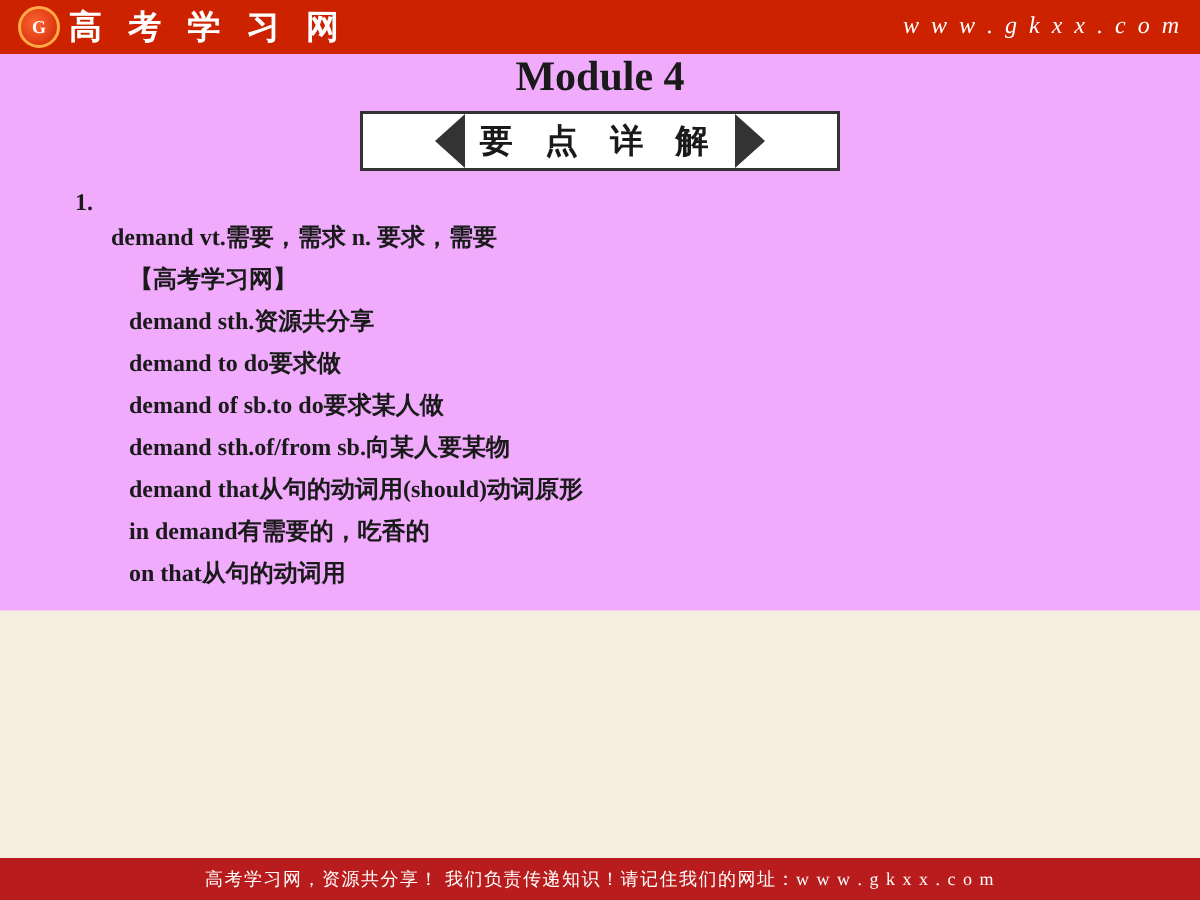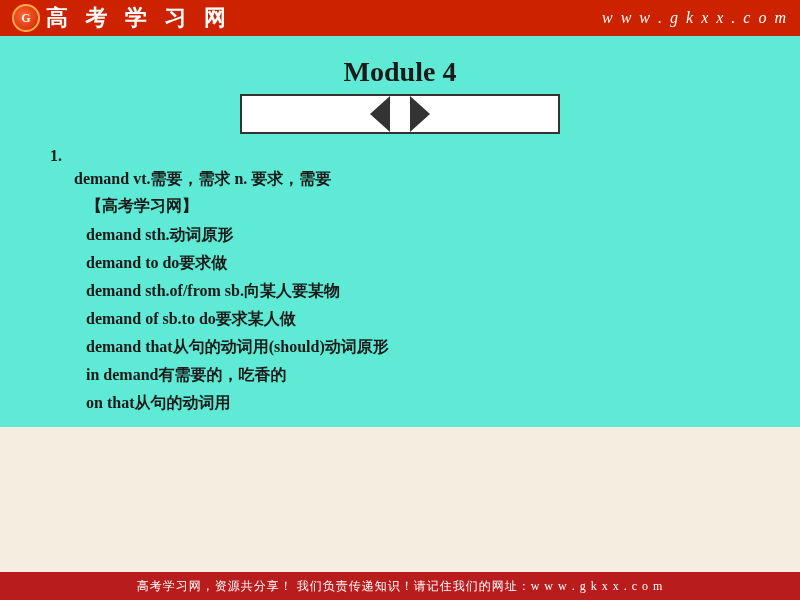--- a/index.html
+++ b/index.html
@@ -53,22 +53,22 @@
     .top-bar-url {
       color: white;
       font-size: 16px;
       letter-spacing: 2px;
       font-style: italic;
       margin-left: 10px;
     }
 
     
     .main-content {
-      padding: 20px 40px 10px 40px;
-      background-color: #5eead4;
+      padding: 0 40px 10px 40px;
+      background-color: #f0abfc;
     }
 
     .module-title {
       text-align: center;
       font-size: 28px;
       font-weight: bold;
       color: #1a1a1a;
       margin-bottom: 6px;
       font-family: "Times New Roman", serif;
     }
@@ -196,37 +196,38 @@
   <span class="top-bar-url">w w w . g k x x . c o m</span>
 </div>
 
 <div class="main-content">
 
   <div class="module-title">Module 4</div>
 
 
   <div class="banner">
     <div class="banner-arrow-left"></div>
+    <span class="banner-text">要 点 详 解</span>
     <div class="banner-arrow-right"></div>
   </div>
 
   <div class="content-list">
     <div class="item-row">
       <span class="item-number">1.</span>
       <span class="item-main">demand vt.需要，需求   n.  要求，需要</span>
     </div>
 
     <div class="jingjiang">【高考学习网】</div>
 
     <div class="sub-items">
 
-    <div class="sub-item">demand sth.动词原形</div>
+    <div class="sub-item">demand sth.资源共分享</div>
         <div class="sub-item">demand to do要求做</div>
+        <div class="sub-item">demand of sb.to do要求某人做</div>
         <div class="sub-item">demand sth.of/from  sb.向某人要某物</div>
-        <div class="sub-item">demand of sb.to do要求某人做</div>
         <div class="sub-item">demand that从句的动词用(should)动词原形</div>
         <div class="sub-item">in demand有需要的，吃香的</div>
         <div class="sub-item">on that从句的动词用</div>
       </div>
   </div>
 
 </div>
 
 <div class="bottom-bar">
   <span class="bottom-bar-text">高考学习网，资源共分享！  我们负责传递知识！请记住我们的网址：w w w . g k x x . c o m</span>

